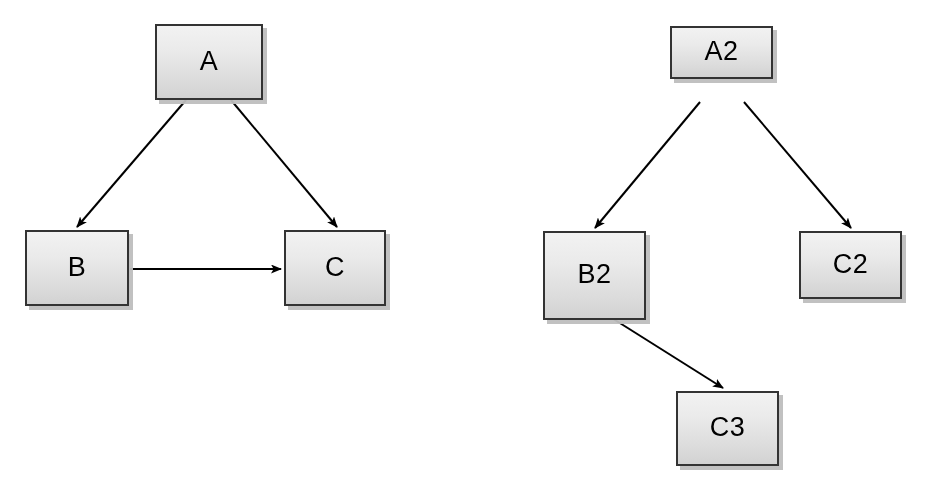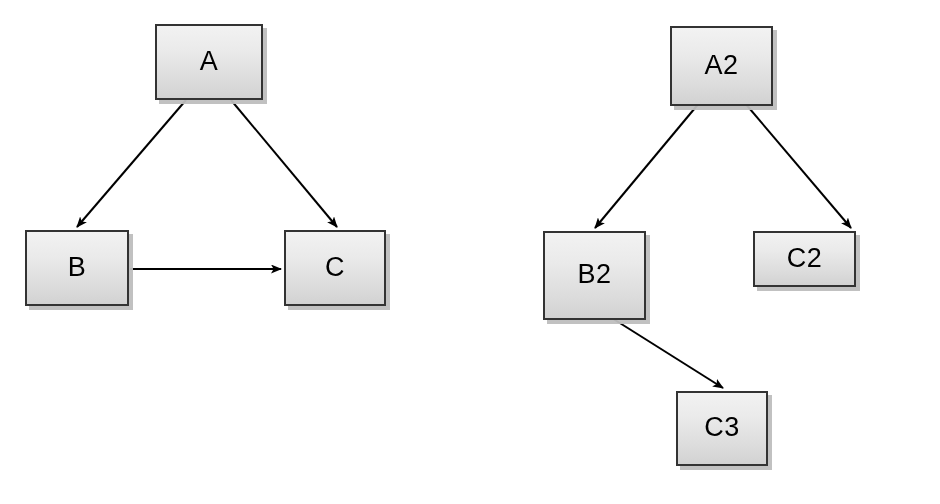--- a/index.html
+++ b/index.html
@@ -71,27 +71,27 @@
   <div id="nodes">
       <div class="node" style="left: 155px; top: 24px; width: 108px; height: 76px;">
         <span class="node-label">A</span>
       </div>
       <div class="node" style="left: 25px; top: 230px; width: 104px; height: 76px;">
         <span class="node-label">B</span>
       </div>
       <div class="node" style="left: 284px; top: 230px; width: 102px; height: 76px;">
         <span class="node-label">C</span>
       </div>
-      <div class="node" style="left: 670px; top: 26px; width: 103px; height: 80px; align-items: center;">
+      <div class="node" style="left: 670px; top: 26px; width: 103px; height: 53px; align-items: center;">
         <span class="node-label">A2</span>
       </div>
       <div class="node" style="left: 543px; top: 231px; width: 103px; height: 89px;">
         <span class="node-label">B2</span>
       </div>
-      <div class="node" style="left: 753px; top: 231px; width: 103px; height: 56px; text-align: right;">
+      <div class="node" style="left: 799px; top: 231px; width: 103px; height: 68px; text-align: right;">
         <span class="node-label">C2</span>
       </div>
-      <div class="node" style="left: 676px; top: 391px; width: 92px; height: 75px;">
+      <div class="node" style="left: 676px; top: 391px; width: 103px; height: 75px;">
         <span class="node-label">C3</span>
       </div>
     </div>
 
 </div>
 
 </body></html>

